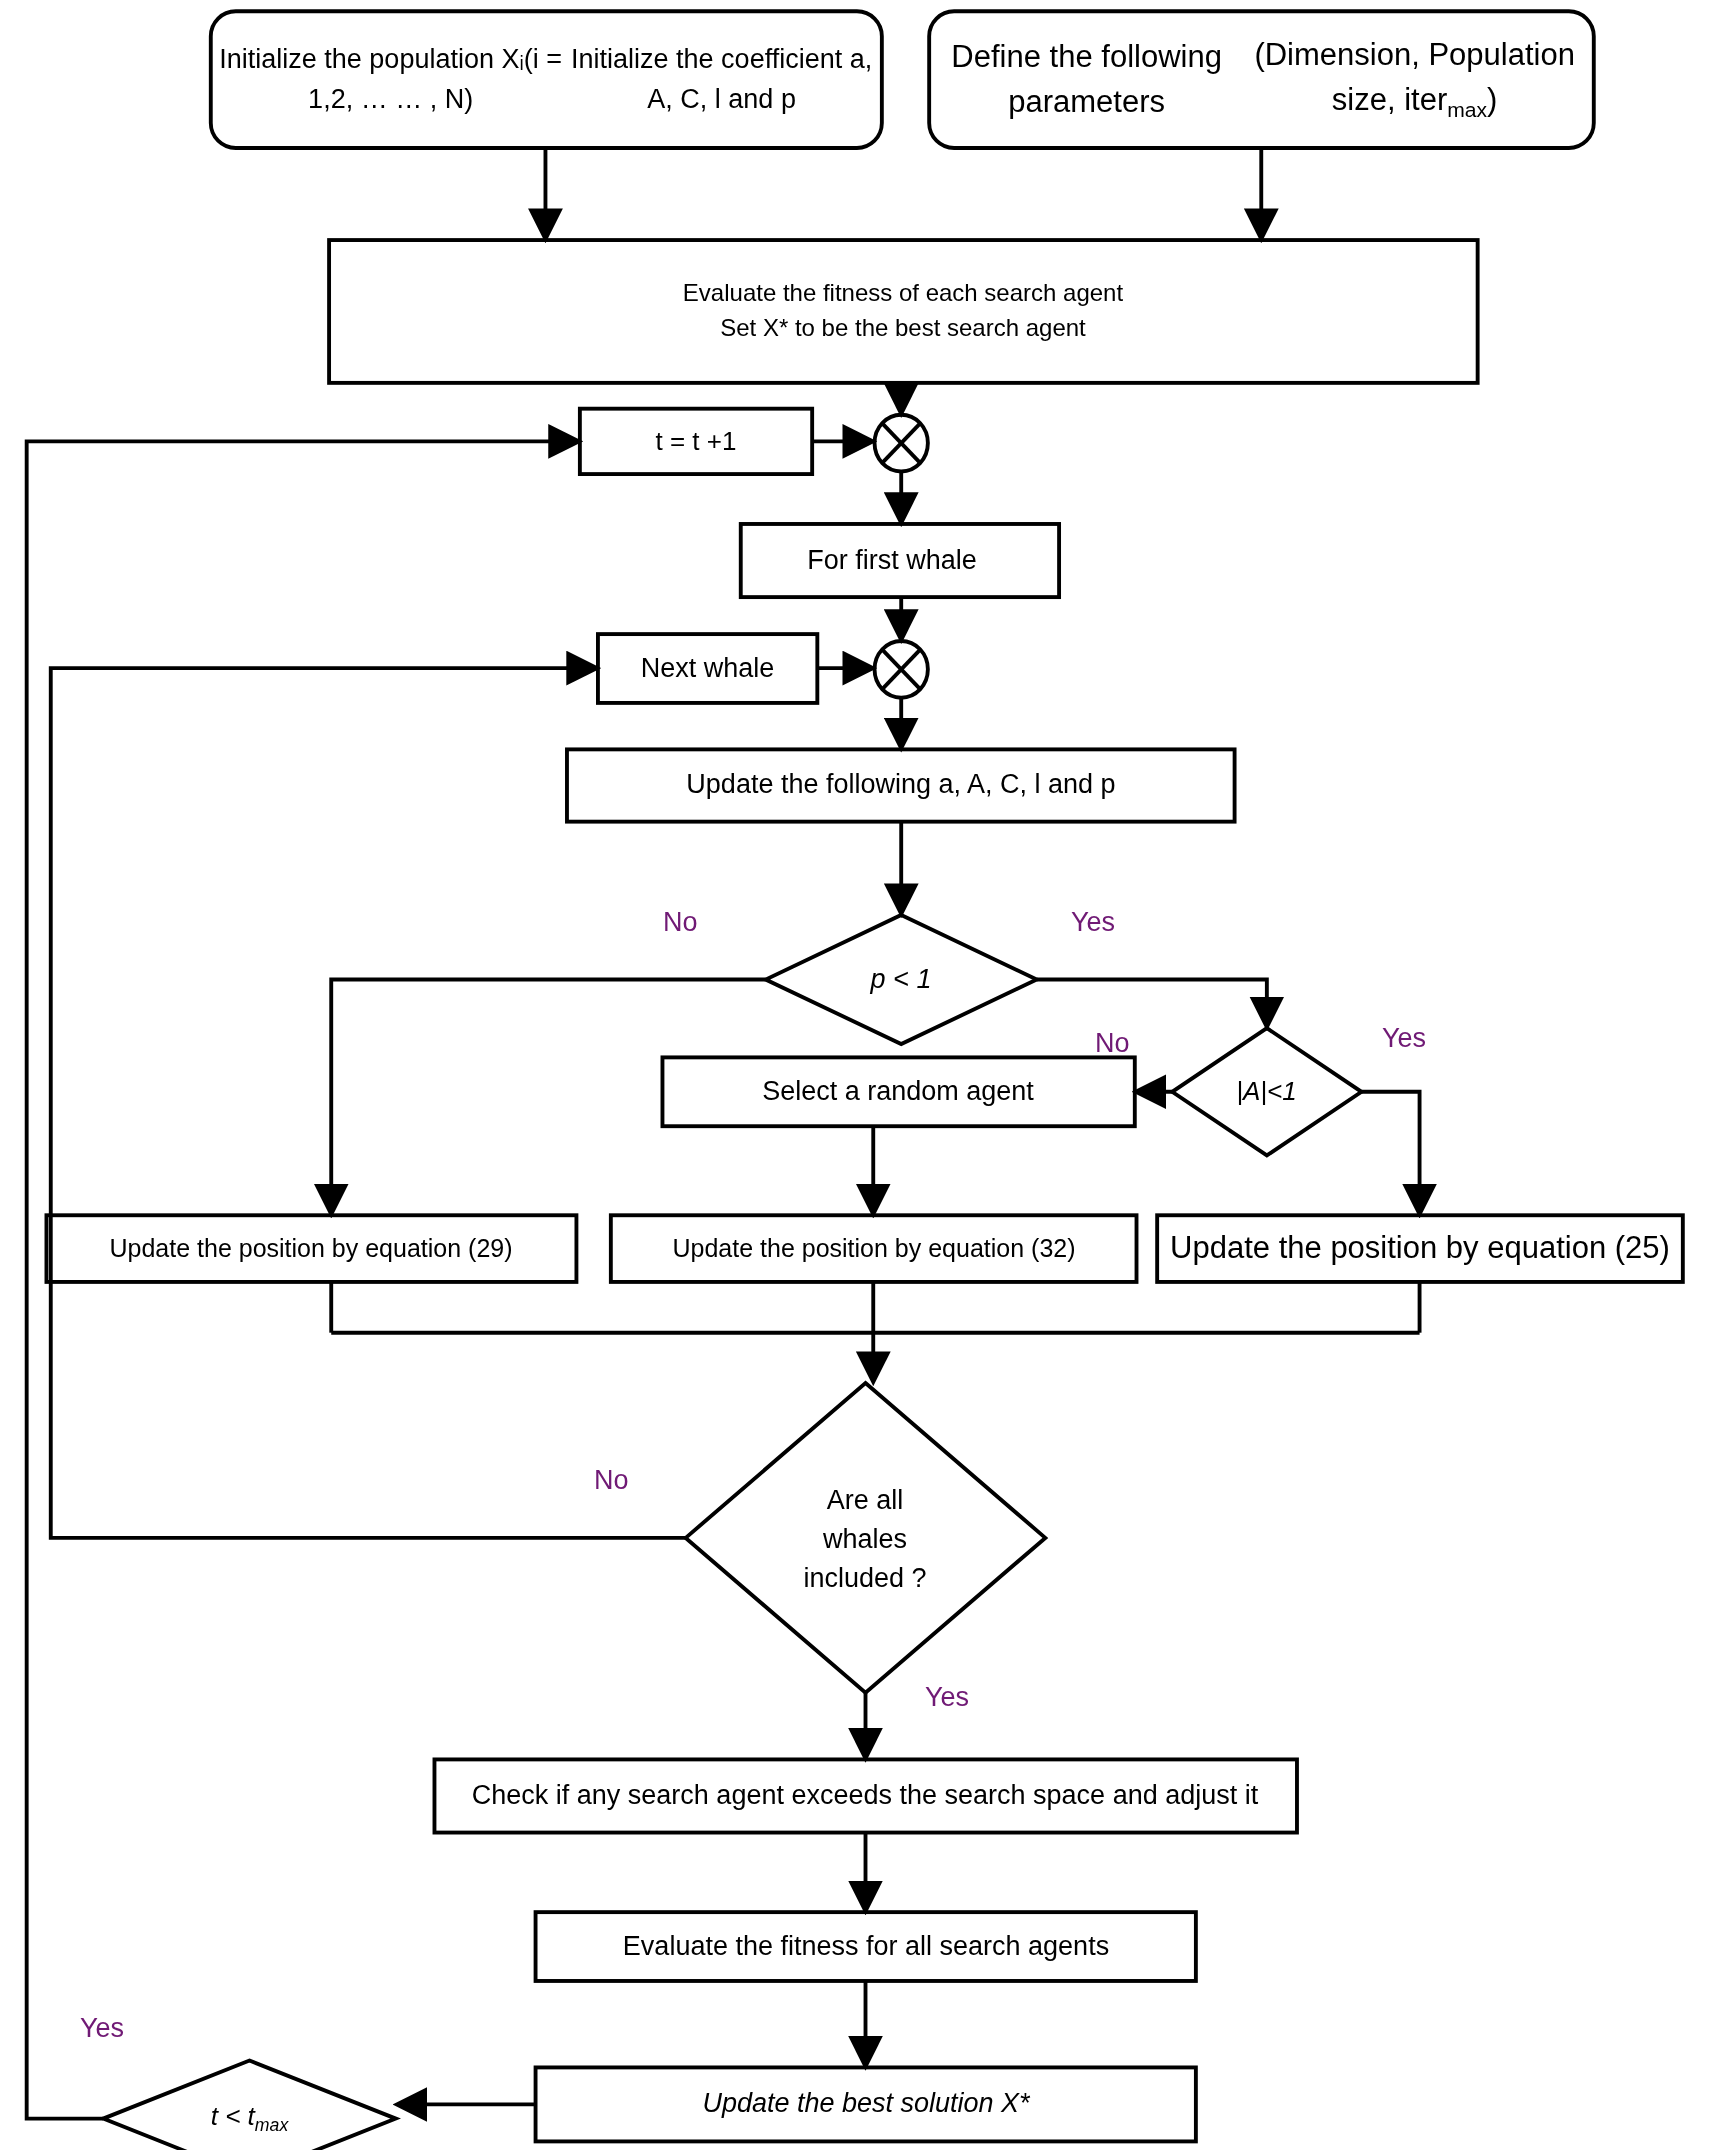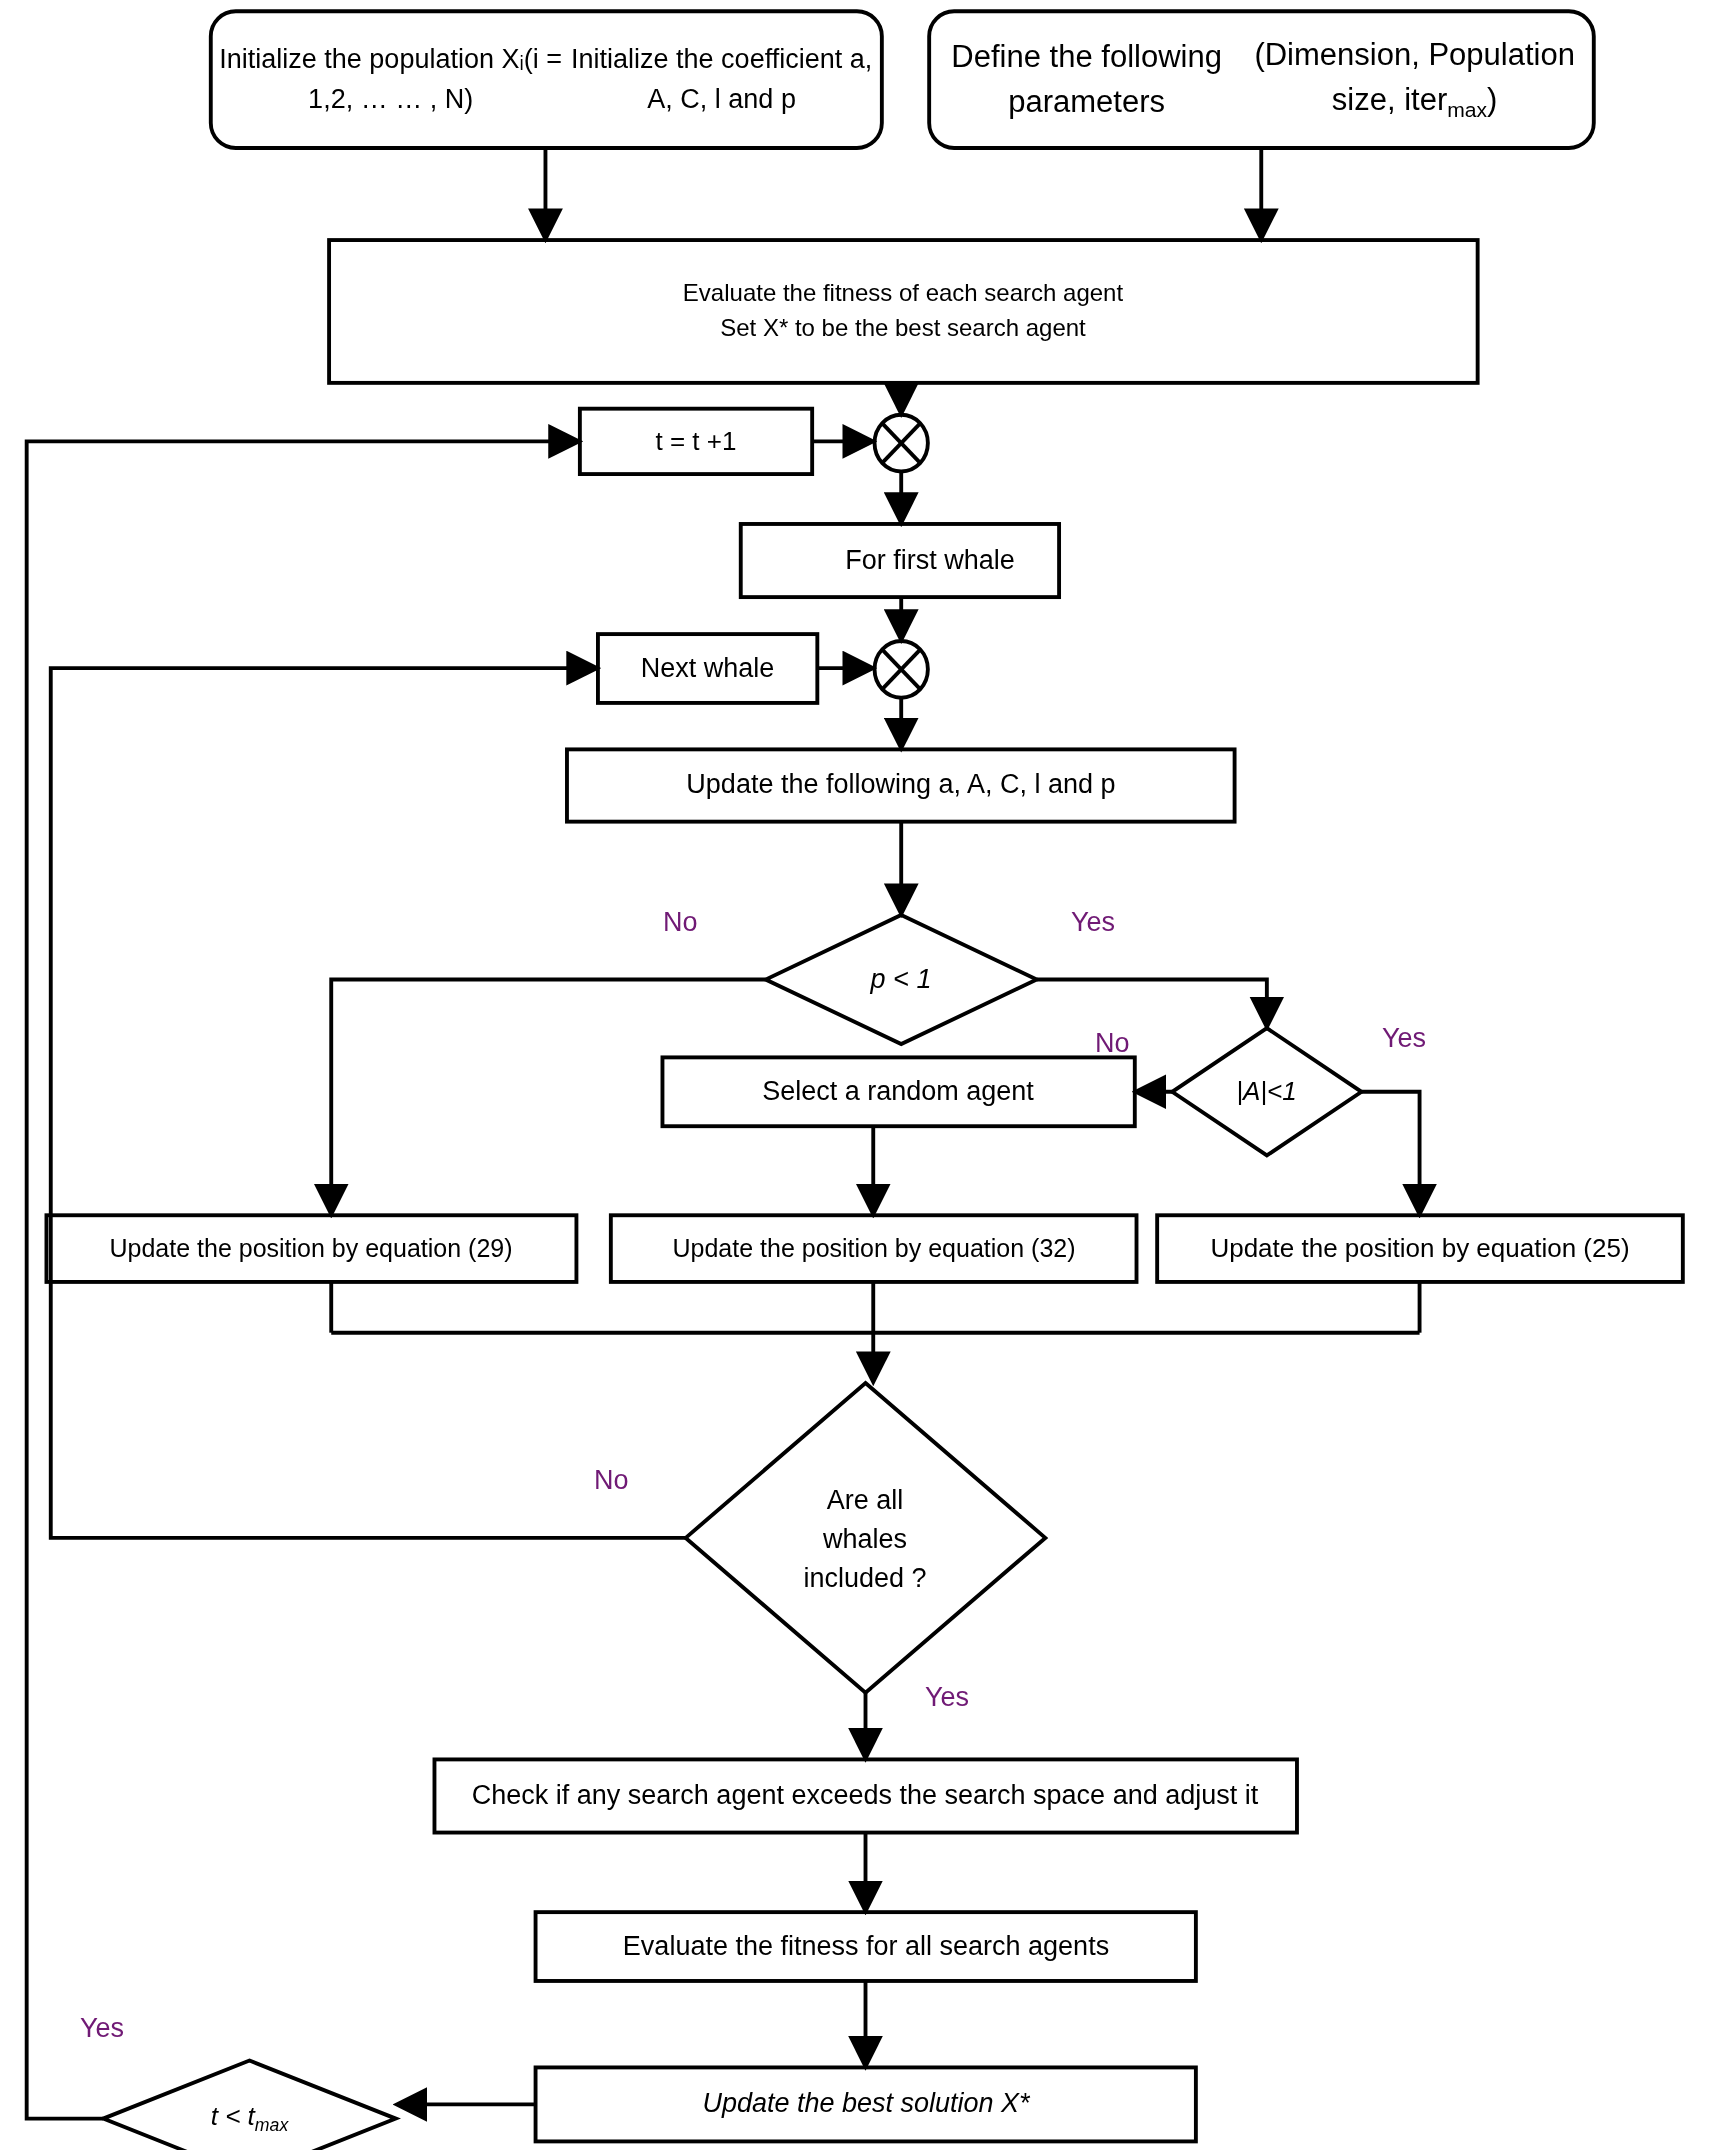--- a/index.html
+++ b/index.html
@@ -155,21 +155,21 @@
 
   <div class="node-text" style="left:333px; top:244px; width:1140px; height:134px; font-size:24px; flex-direction:column;">
     <div><span>Evaluate the fitness of each search agent</span></div>
     <div><span>Set X* to be the best search agent</span></div>
   </div>
 
   <div class="node-text" style="left:580px; top:409px; width:232px; height:65px; font-size:26px;">
     <span>t = t +1</span>
   </div>
 
-  <div class="node-text" style="left:771px; top:524px; width:318px; height:73px; font-size:27px;">
+  <div class="node-text" style="left:733px; top:524px; width:318px; height:73px; font-size:27px;">
     <span>For first whale</span>
   </div>
 
   <div class="node-text" style="left:598px; top:634px; width:219px; height:69px; font-size:27px;">
     <span>Next whale</span>
   </div>
 
   <div class="node-text" style="left:567px; top:749px; width:668px; height:72px; font-size:27px;">
     <span>Update the following a, A, C, l and p</span>
   </div>
@@ -187,21 +187,21 @@
   </div>
 
   <div class="node-text" style="left:46px; top:1215px; width:530px; height:67px; font-size:25px;">
     <span>Update the position by equation (29)</span>
   </div>
 
   <div class="node-text" style="left:611px; top:1215px; width:526px; height:67px; font-size:25px;">
     <span>Update the position by equation (32)</span>
   </div>
 
-  <div class="node-text" style="left:1157px; top:1215px; width:526px; height:67px; font-size:26px;">
+  <div class="node-text" style="left:1157px; top:1215px; width:526px; height:67px; font-size:31px;">
     <span>Update the position by equation (25)</span>
   </div>
 
   <div class="node-text" style="left:761px; top:1462px; width:208px; height:155px; font-size:27px;">
     <span>Are all
 whales
 included ?</span>
   </div>
 
   <div class="node-text" style="left:434px; top:1759px; width:862px; height:73px; font-size:27px;">

